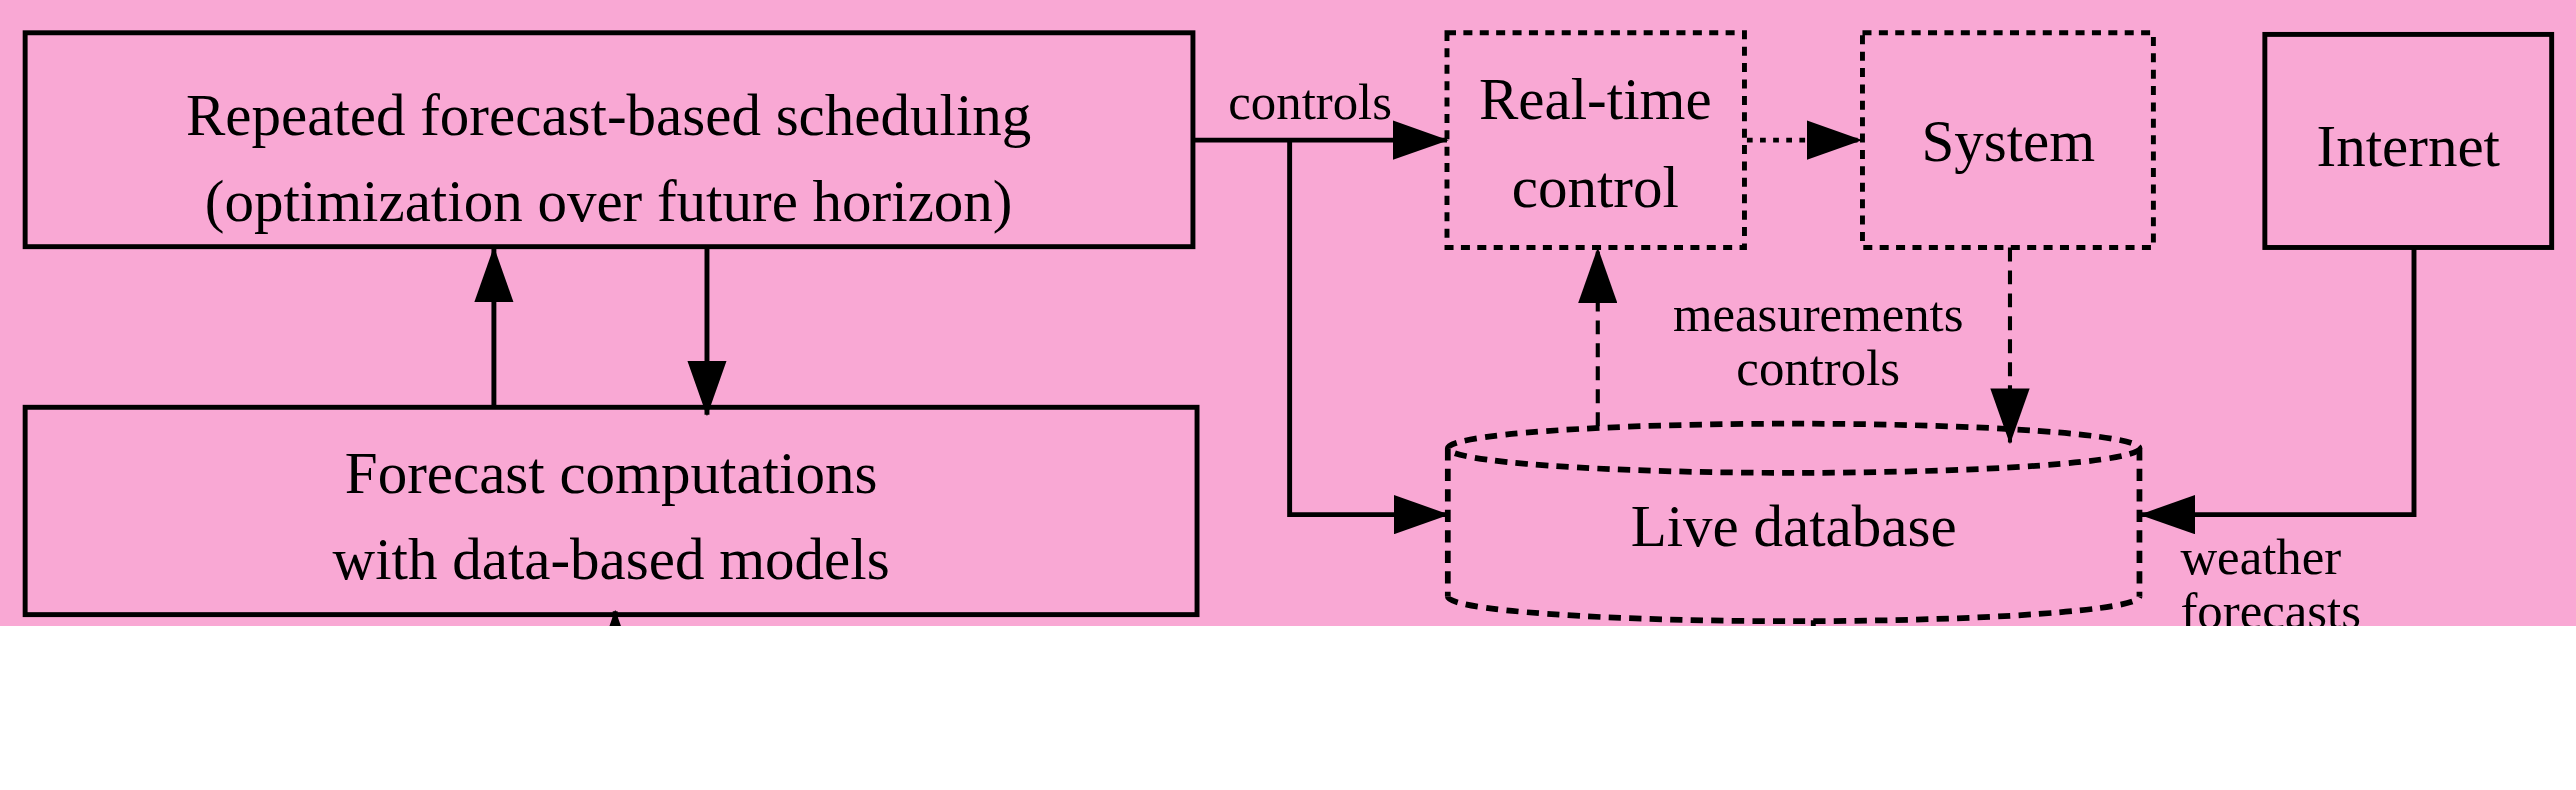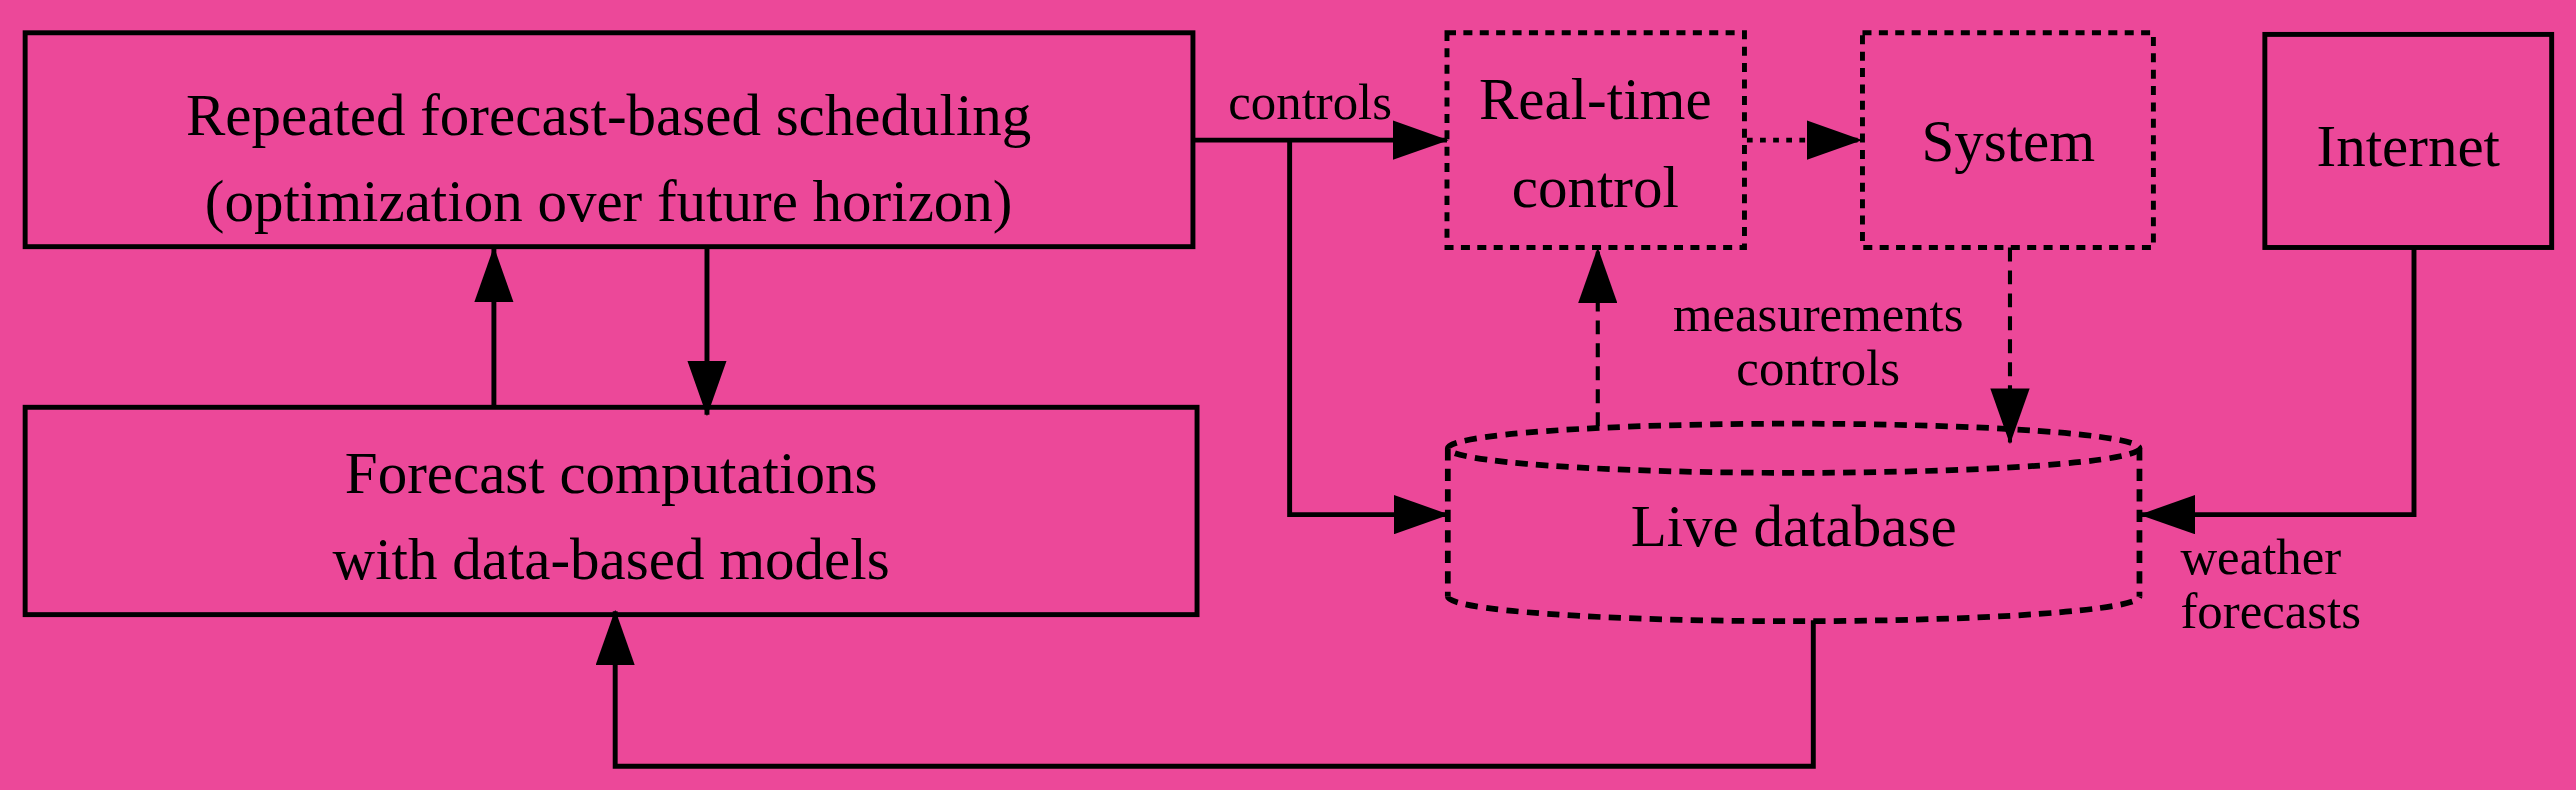--- a/index.html
+++ b/index.html
@@ -3,22 +3,22 @@
 <meta charset="utf-8">
 <style>
   html, body {
     margin: 0;
     padding: 0;
     background: #ffffff;
   }
   .stage {
     position: relative;
     width: 2576px;
-    height: 790px;
-    background: #ec4899;
+    height: 626px;
+    background: #f9a8d4;
     overflow: hidden;
   }
   svg { display: block; }
   text {
     font-family: "Liberation Serif", "DejaVu Serif", serif;
     fill: #000000;
     stroke: none;
   }
   .box-label  { font-size: 72px; }
   .edge-label { font-size: 62px; }

